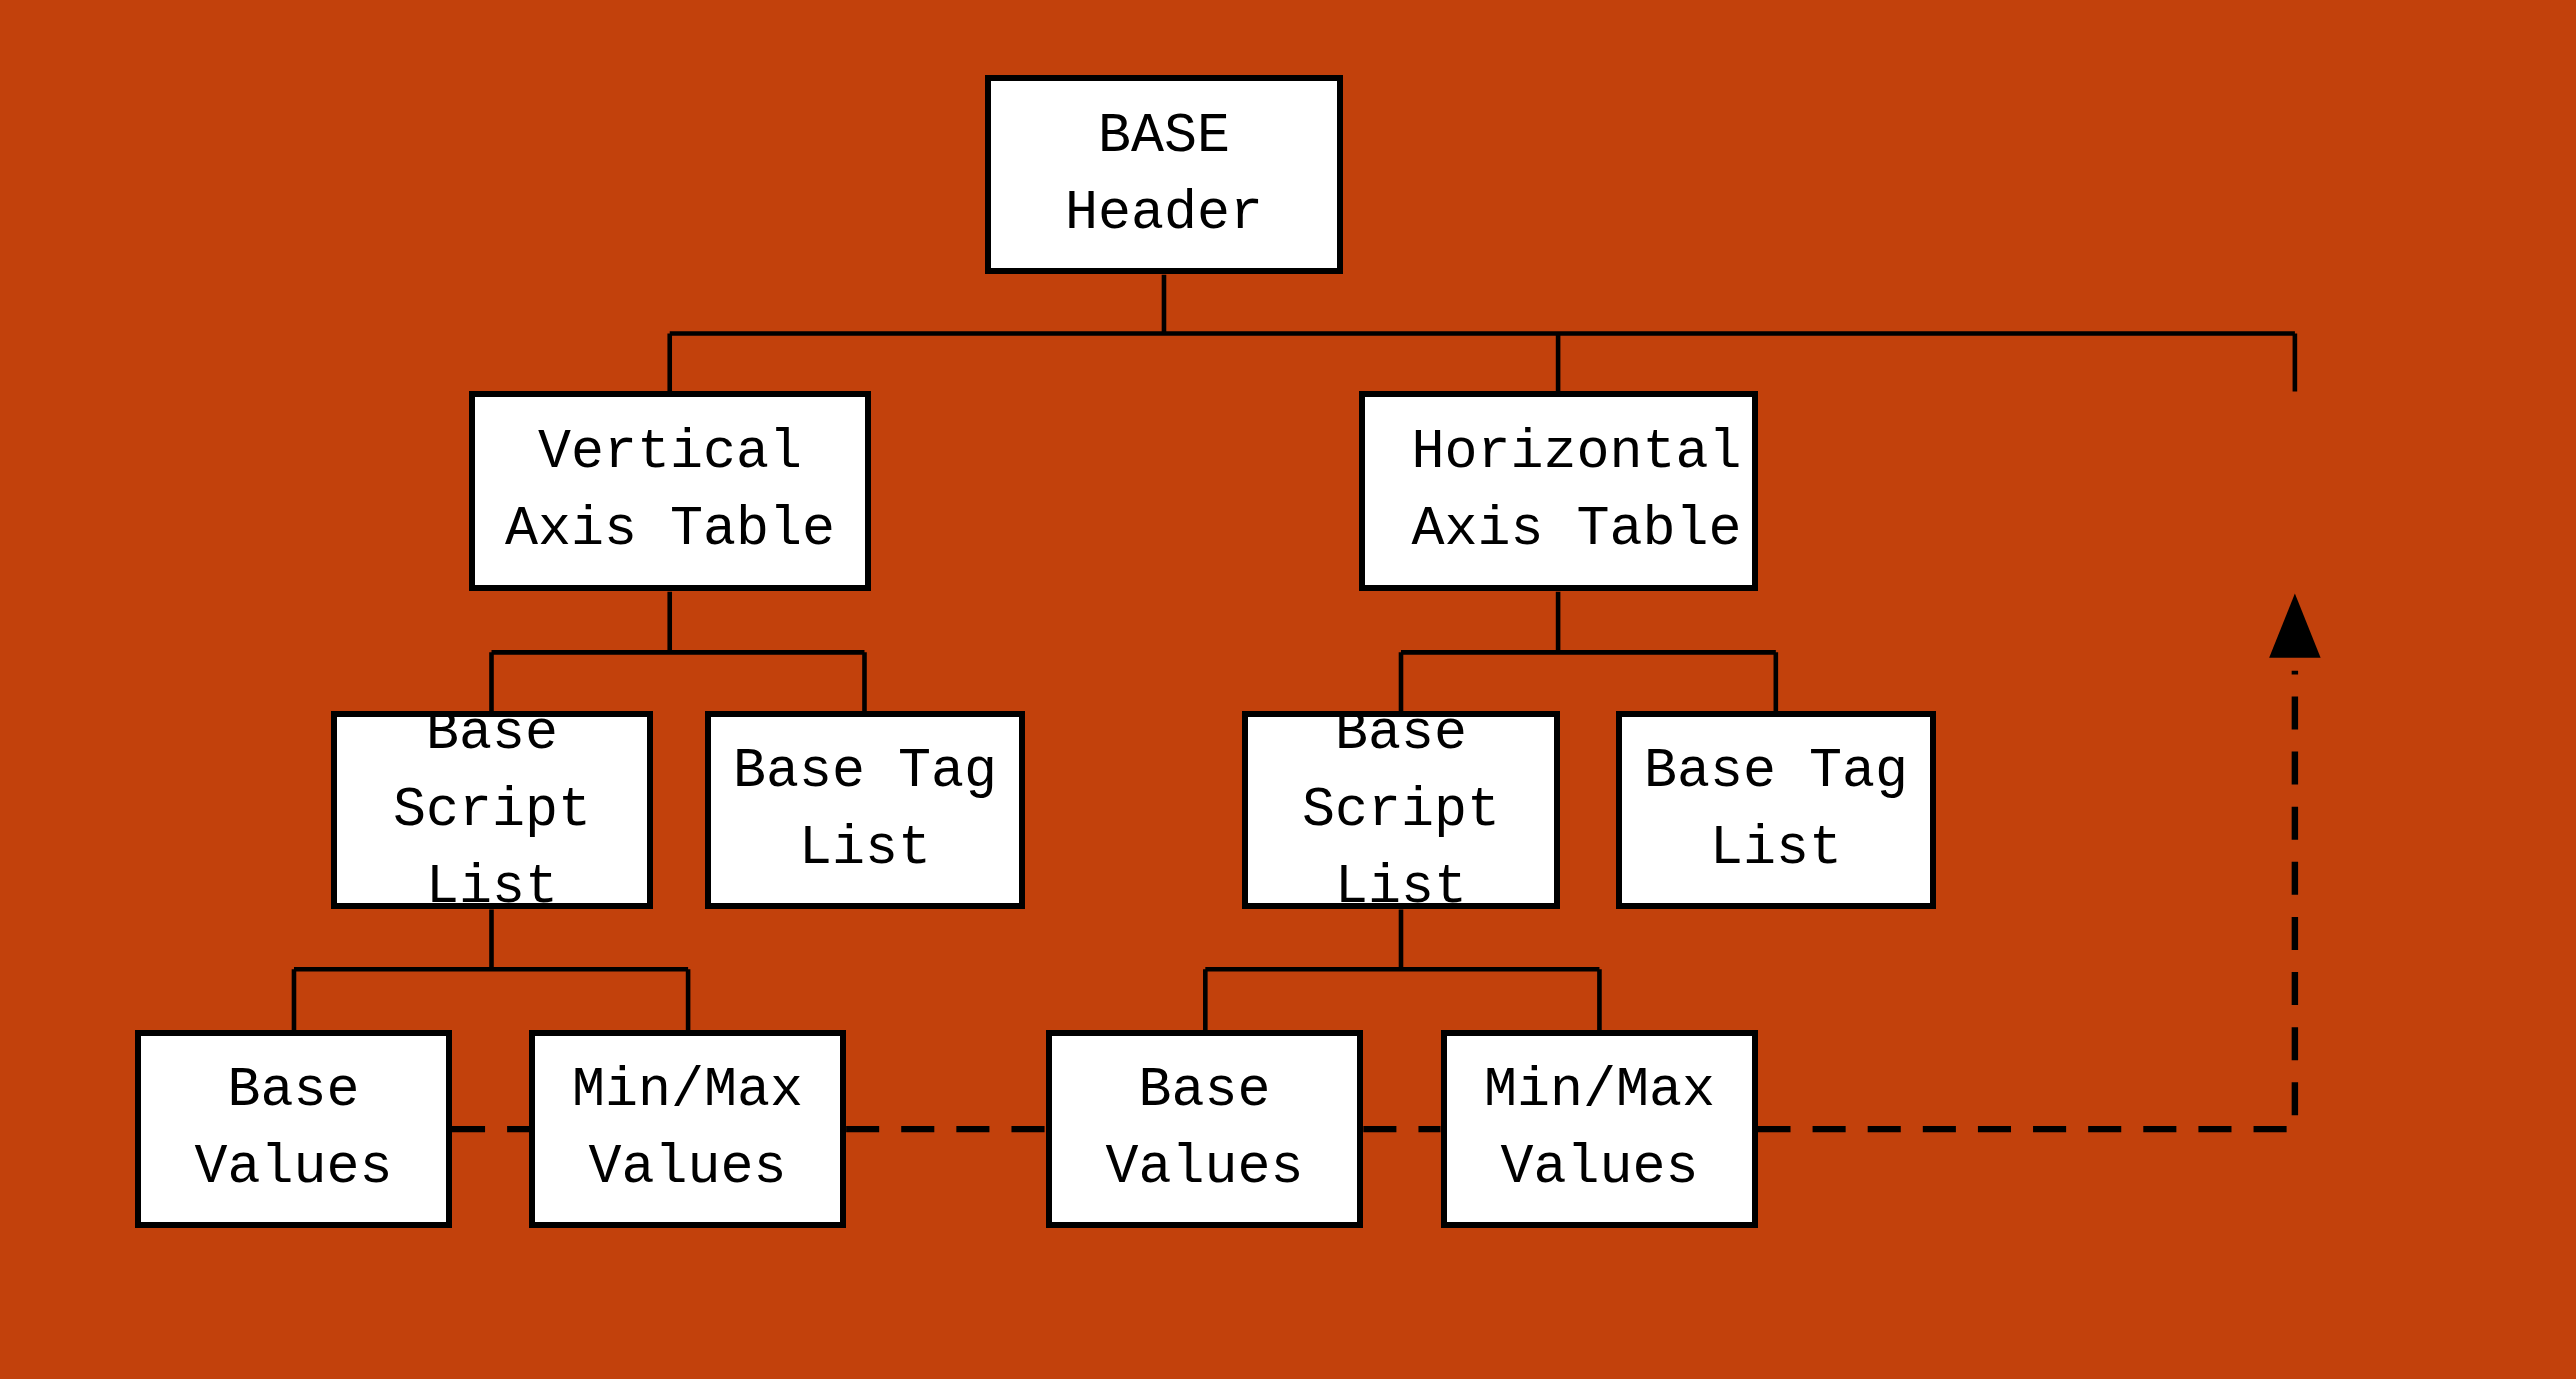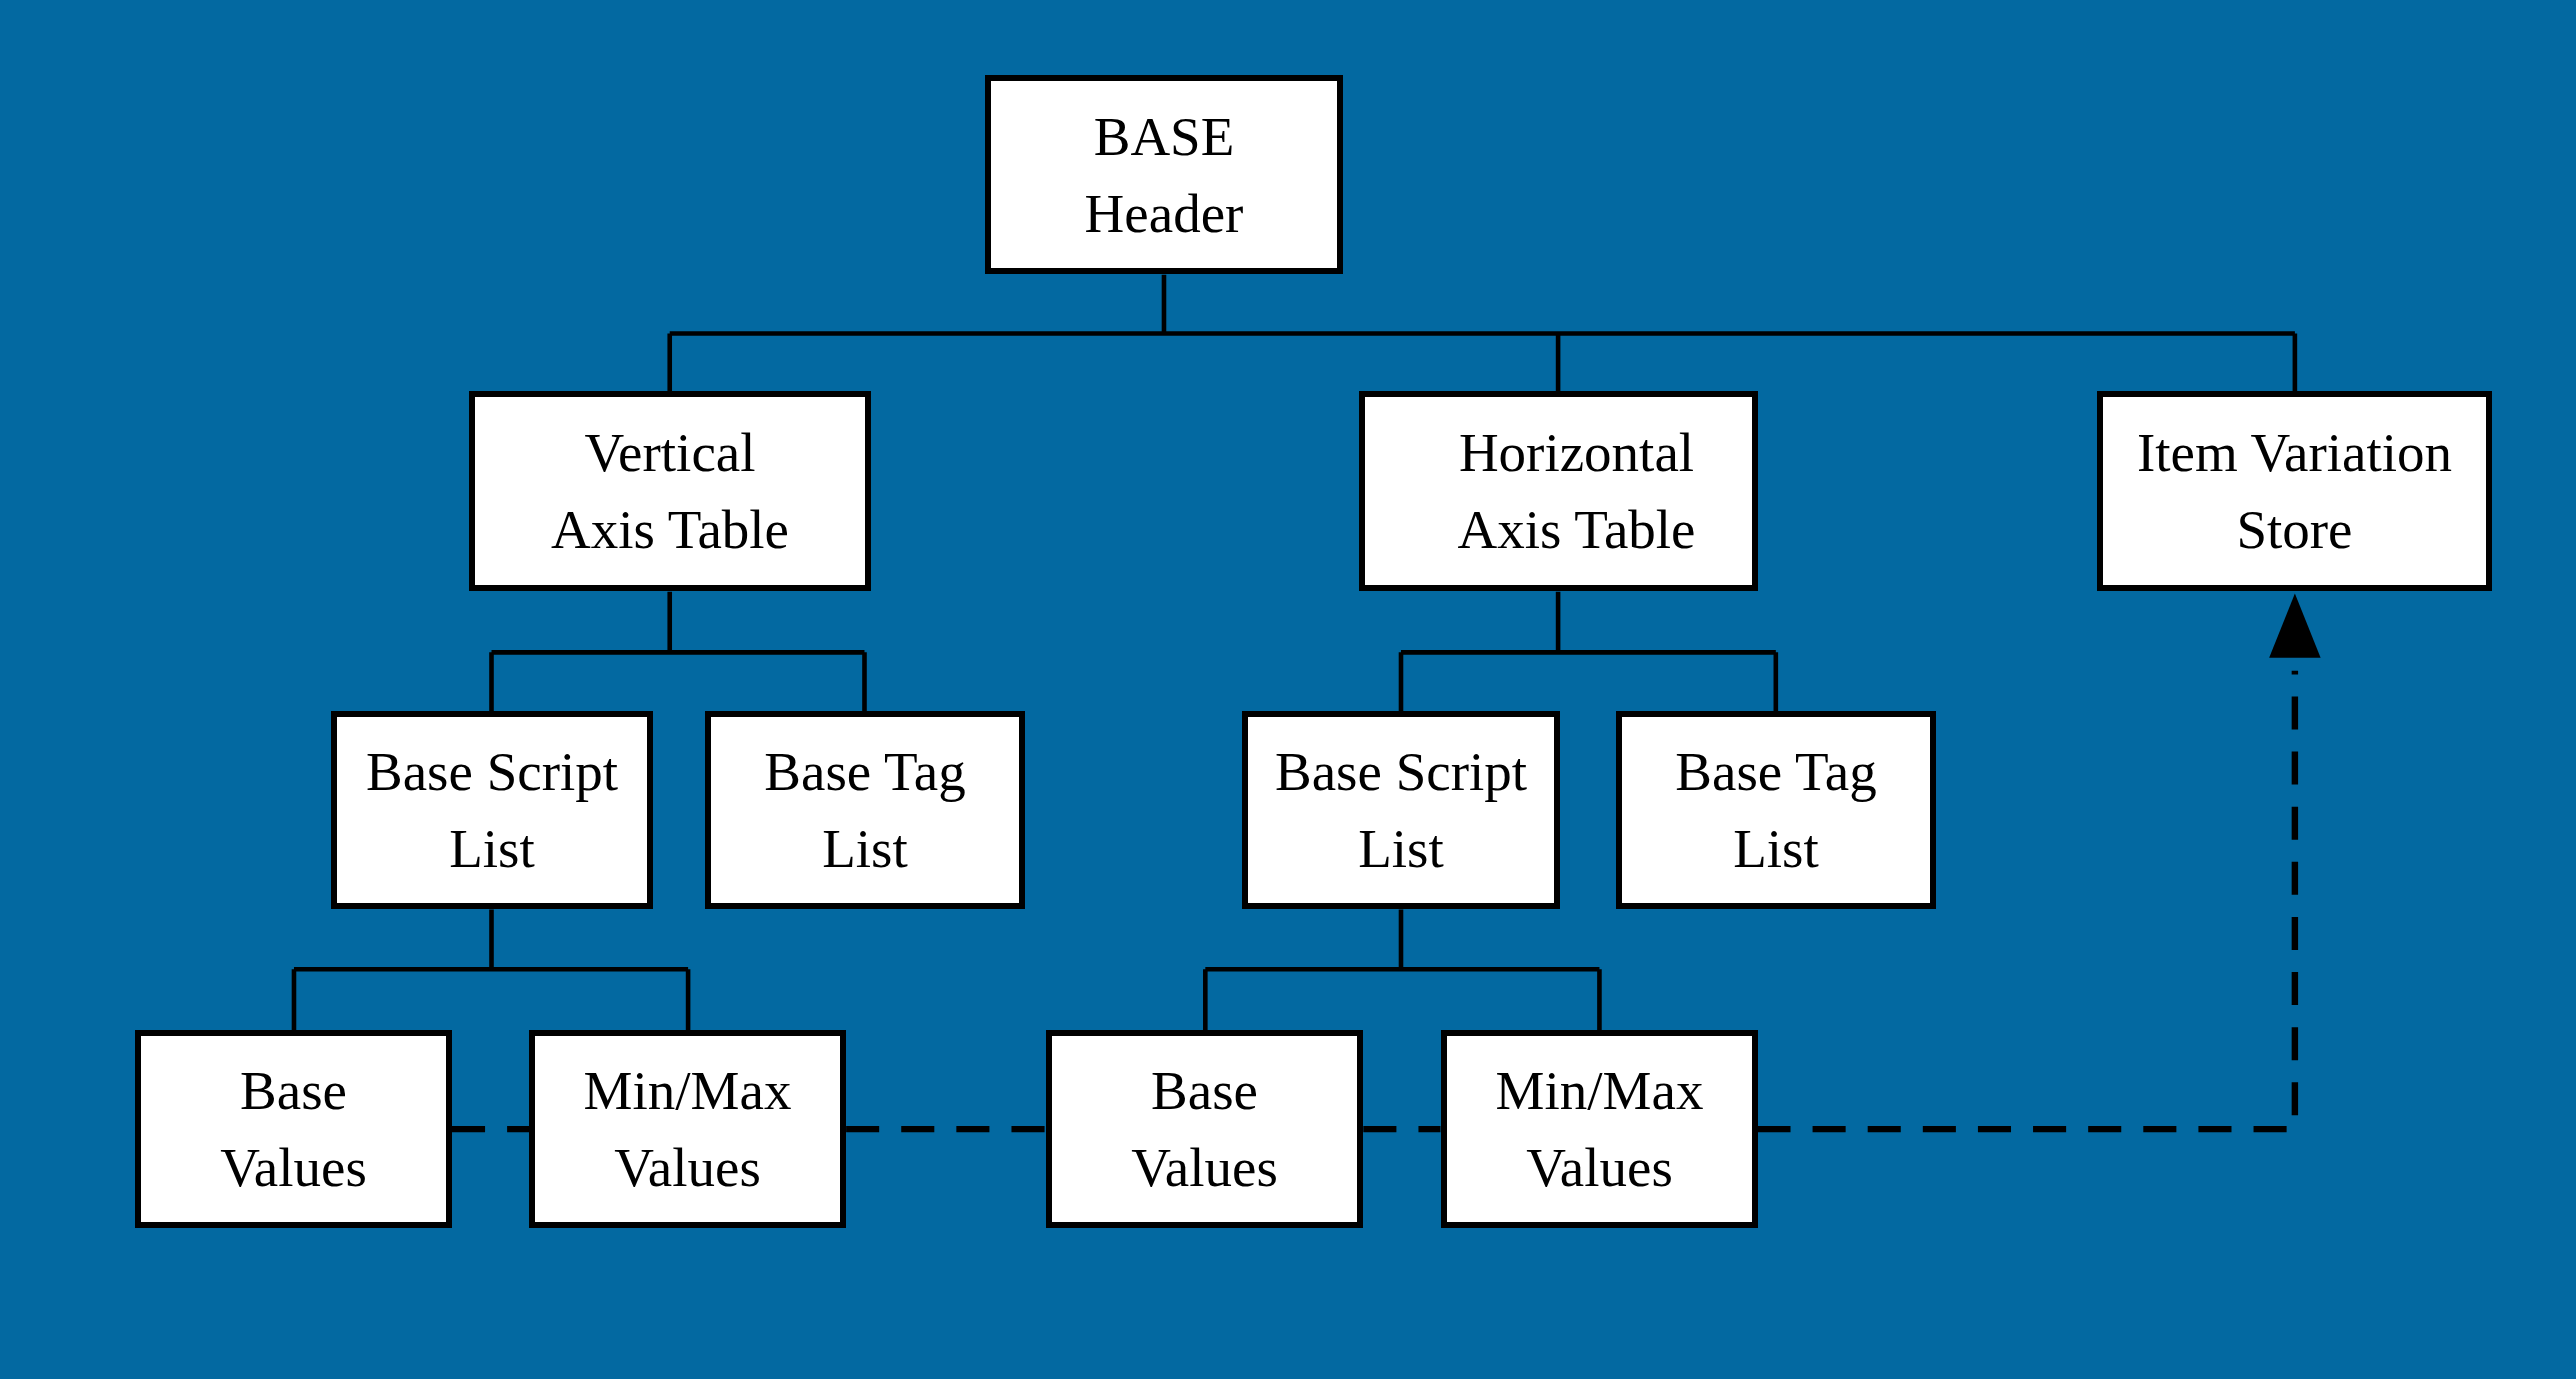--- a/index.html
+++ b/index.html
@@ -1,23 +1,23 @@
 <!DOCTYPE html>
 <html style="font-size:14.7px"><head>
 <meta charset="utf-8">
 <style>
   html, body { margin: 0; padding: 0; }
   body { background: #d9d9d9; }
   .canvas {
     position: relative;
     width: 2576px;
     height: 1380px;
-    background: #0369a1;
+    background: #c2410c;
     overflow: hidden;
-    font-family: Liberation Serif, serif;
+    font-family: Liberation Mono, monospace;
   }
   .connectors {
     position: absolute;
     left: 0; top: 0;
     width: 2576px; height: 1380px;
   }
   .solid-line {
     fill: none;
     stroke: #000000;
     stroke-width: 5;
@@ -78,24 +78,20 @@
   </div>
 
   <div class="node" style="left:469px; top:391px; width:402px; height:200px;">
     <span class="node-label">Vertical
 Axis Table</span>
   </div>
   <div class="node" style="left:1359px; top:391px; width:399px; height:200px;padding-left:36px;">
     <span class="node-label">Horizontal
 Axis Table</span>
   </div>
-  <div class="node" style="left:2097px; top:391px; width:395px; height:200px;">
-    <span class="node-label">Item Variation
-Store</span>
-  </div>
 
   <div class="node" style="left:331px; top:711px; width:322px; height:198px;">
     <span class="node-label">Base Script
 List</span>
   </div>
   <div class="node" style="left:705px; top:711px; width:320px; height:198px;">
     <span class="node-label">Base Tag
 List</span>
   </div>
   <div class="node" style="left:1242px; top:711px; width:318px; height:198px;">

